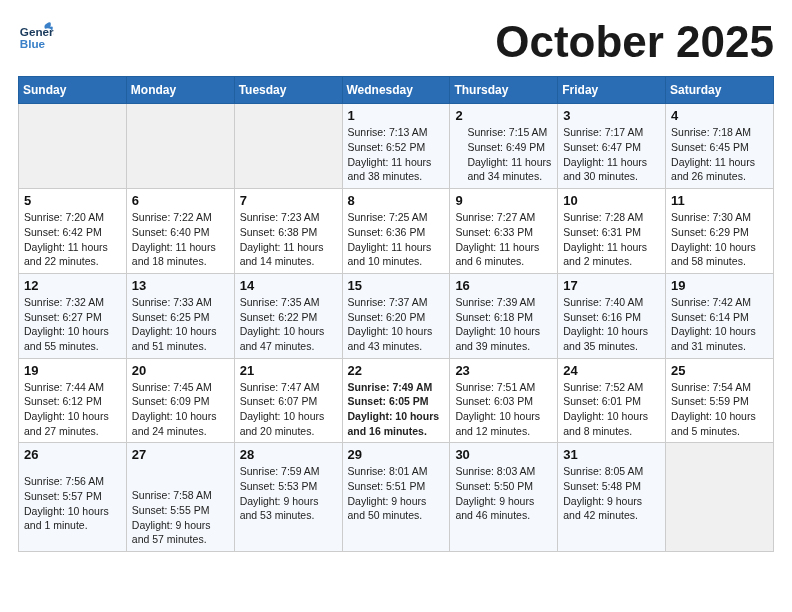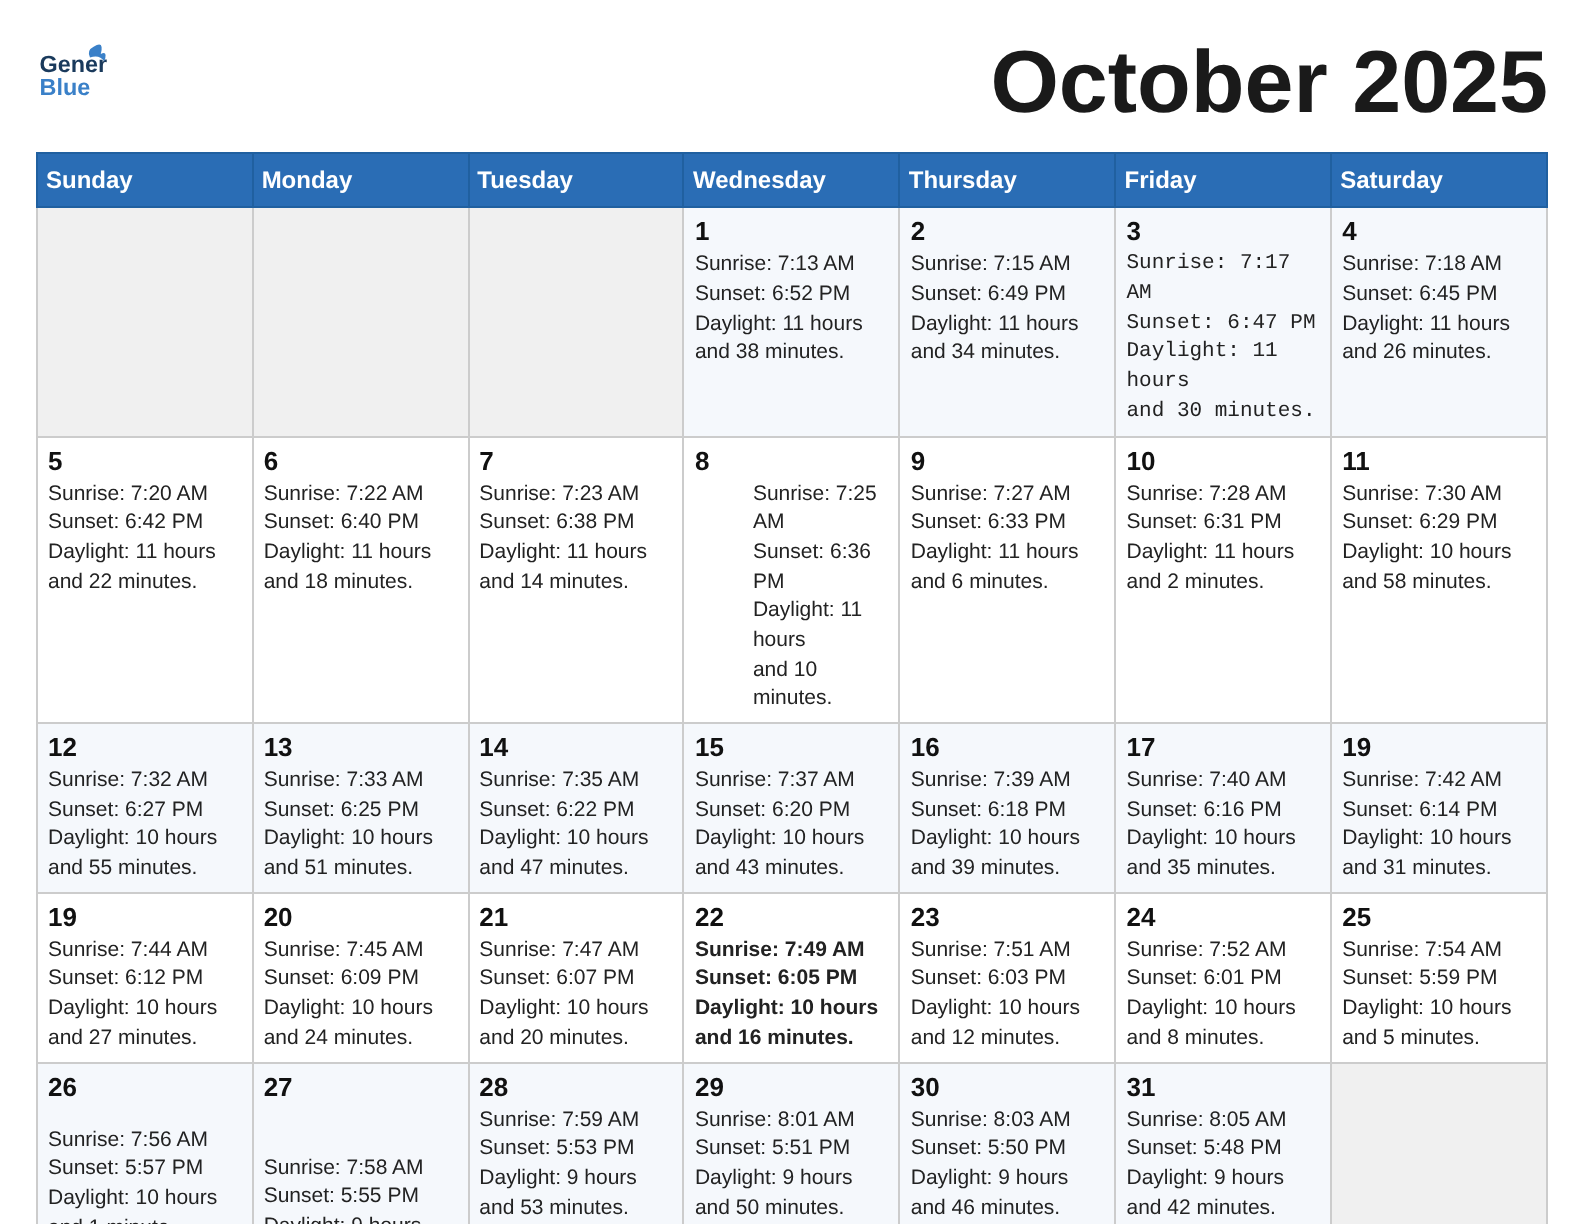--- a/index.html
+++ b/index.html
@@ -125,28 +125,28 @@
           <td class="empty-cell"></td>
           <td>
             <span class="day-number">1</span>
             <div class="day-info" style="white-space: pre-line;">Sunrise: 7:13 AM
 Sunset: 6:52 PM
 Daylight: 11 hours
 and 38 minutes.</div>
           </td>
           <td>
             <span class="day-number">2</span>
-            <div class="day-info" style="white-space: pre-line;">Sunrise: 7:15 AM
+            <div class="day-info" style="white-space: pre-line; margin-left: 12px;">Sunrise: 7:15 AM
 Sunset: 6:49 PM
 Daylight: 11 hours
 and 34 minutes.</div>
           </td>
           <td>
             <span class="day-number">3</span>
-            <div class="day-info" style="white-space: pre-line; font-family: Liberation Mono, monospace;">Sunrise: 7:17 AM
+            <div class="day-info" style="white-space: pre-line;">Sunrise: 7:17 AM
 Sunset: 6:47 PM
 Daylight: 11 hours
 and 30 minutes.</div>
           </td>
           <td>
             <span class="day-number">4</span>
             <div class="day-info" style="white-space: pre-line;">Sunrise: 7:18 AM
 Sunset: 6:45 PM
 Daylight: 11 hours
 and 26 minutes.</div>
@@ -169,21 +169,21 @@
           </td>
           <td>
             <span class="day-number">7</span>
             <div class="day-info" style="white-space: pre-line;">Sunrise: 7:23 AM
 Sunset: 6:38 PM
 Daylight: 11 hours
 and 14 minutes.</div>
           </td>
           <td>
             <span class="day-number">8</span>
-            <div class="day-info" style="white-space: pre-line; margin-left: 29px;">Sunrise: 7:25 AM
+            <div class="day-info" style="white-space: pre-line;">Sunrise: 7:25 AM
 Sunset: 6:36 PM
 Daylight: 11 hours
 and 10 minutes.</div>
           </td>
           <td>
             <span class="day-number">9</span>
             <div class="day-info" style="white-space: pre-line;">Sunrise: 7:27 AM
 Sunset: 6:33 PM
 Daylight: 11 hours
 and 6 minutes.</div>

